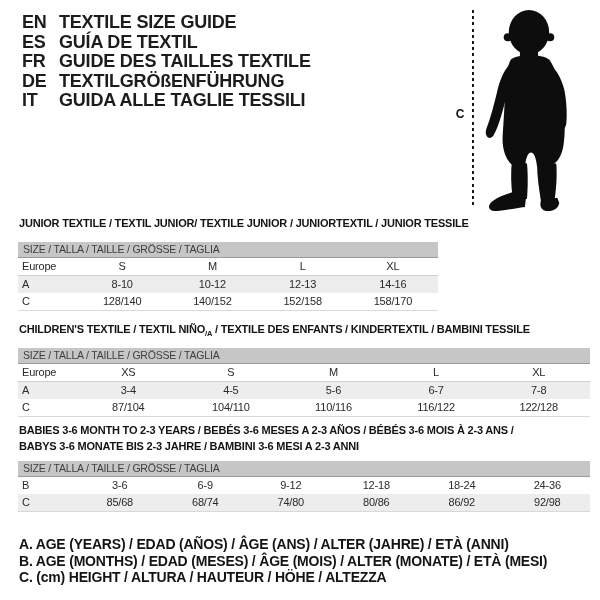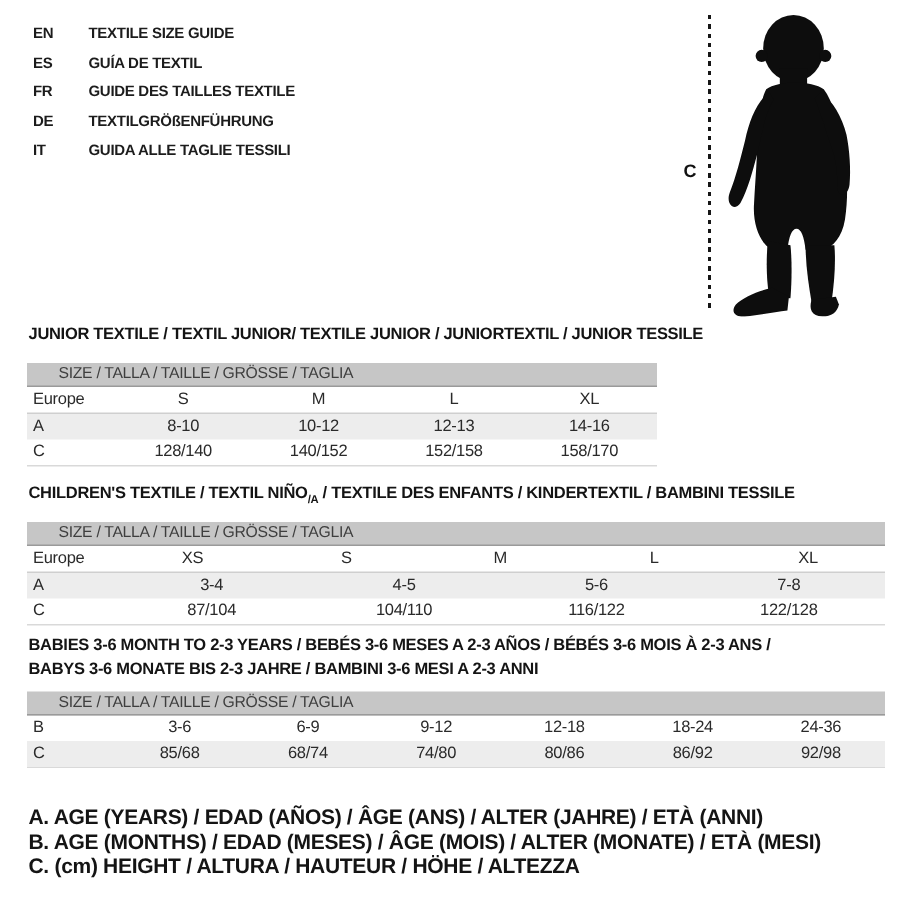--- a/index.html
+++ b/index.html
@@ -4,40 +4,40 @@
 <style>
   html,body { margin:0; padding:0; background:#ffffff; }
   .page {
     position:relative; width:600px; height:600px; background:#ffffff;
     font-family:"Liberation Sans", sans-serif; color:#222; overflow:hidden;
   }
 
   
   .langs { position:absolute; top:13px; left:22px; }
   .lang-row { display:flex; height:19.5px; align-items:center;
-    font-weight:bold; font-size:10px; letter-spacing:-0.2px; color:#1c1c1c; }
+    font-weight:bold; font-size:18px; letter-spacing:-0.2px; color:#1c1c1c; }
   .lang-code { width:37px; }
 
   
   .fig-line { position:absolute; left:472px; top:10px; width:2px; height:198px;
     background:repeating-linear-gradient(to bottom,#161616 0 3px, transparent 3px 6.2px); }
   .fig-c { position:absolute; left:452px; top:107px; width:16px; text-align:center;
     font-weight:bold; font-size:12px; color:#111; }
   .fig-svg { position:absolute; left:479px; top:9px; }
 
   
   .sec-title { position:absolute; left:19px; font-weight:bold; font-size:11px;
     letter-spacing:-0.2px; color:#141414; line-height:15.5px; white-space:nowrap; }
   .sub { font-size:7.5px; position:relative; top:2.5px; }
 
   
   .table { position:absolute; left:18px; font-size:11px; color:#2a2a2a;
     border-bottom:1px solid #d9d9d9; letter-spacing:-0.2px; }
   .tbar { height:15px; line-height:15px; background:#c6c6c6; color:#3e3e3e;
-    padding-left:21px; border-bottom:1px solid #9a9a9a; font-size:10.5px; }
+    padding-left:5px; border-bottom:1px solid #9a9a9a; font-size:10.5px; }
   .trow { display:flex; height:17px; line-height:17px; }
   .trow.first { border-bottom:1px solid #cfcfcf; }
   .trow.stripe { background:#ededed; }
   .tlabel { width:55px; padding-left:4px; flex:none; }
   .tcell { flex:1; text-align:center; }
 
   
   .notes { position:absolute; left:19px; top:536px; }
   .note { height:16.5px; line-height:16.5px; font-weight:bold; font-size:14px;
     letter-spacing:-0.2px; color:#141414; white-space:nowrap; }
@@ -125,26 +125,28 @@
       <span class="tcell">S</span>
       <span class="tcell">M</span>
       <span class="tcell">L</span>
       <span class="tcell">XL</span>
     </div>
     <div class="trow stripe">
       <span class="tlabel">A</span>
       <span class="tcell">3-4</span>
       <span class="tcell">4-5</span>
       <span class="tcell">5-6</span>
+      <span class="tcell">6-7</span>
       <span class="tcell">7-8</span>
     </div>
     <div class="trow">
       <span class="tlabel">C</span>
       <span class="tcell">87/104</span>
       <span class="tcell">104/110</span>
+      <span class="tcell">110/116</span>
       <span class="tcell">116/122</span>
       <span class="tcell">122/128</span>
     </div>
   </div>
 
   <div class="sec-title" style="top:423px;">
     <div>BABIES 3-6 MONTH TO 2-3 YEARS / BEBÉS 3-6 MESES A 2-3 AÑOS / BÉBÉS 3-6 MOIS À 2-3 ANS /</div>
     <div>BABYS 3-6 MONATE BIS 2-3 JAHRE / BAMBINI 3-6 MESI A 2-3 ANNI</div>
   </div>
 

